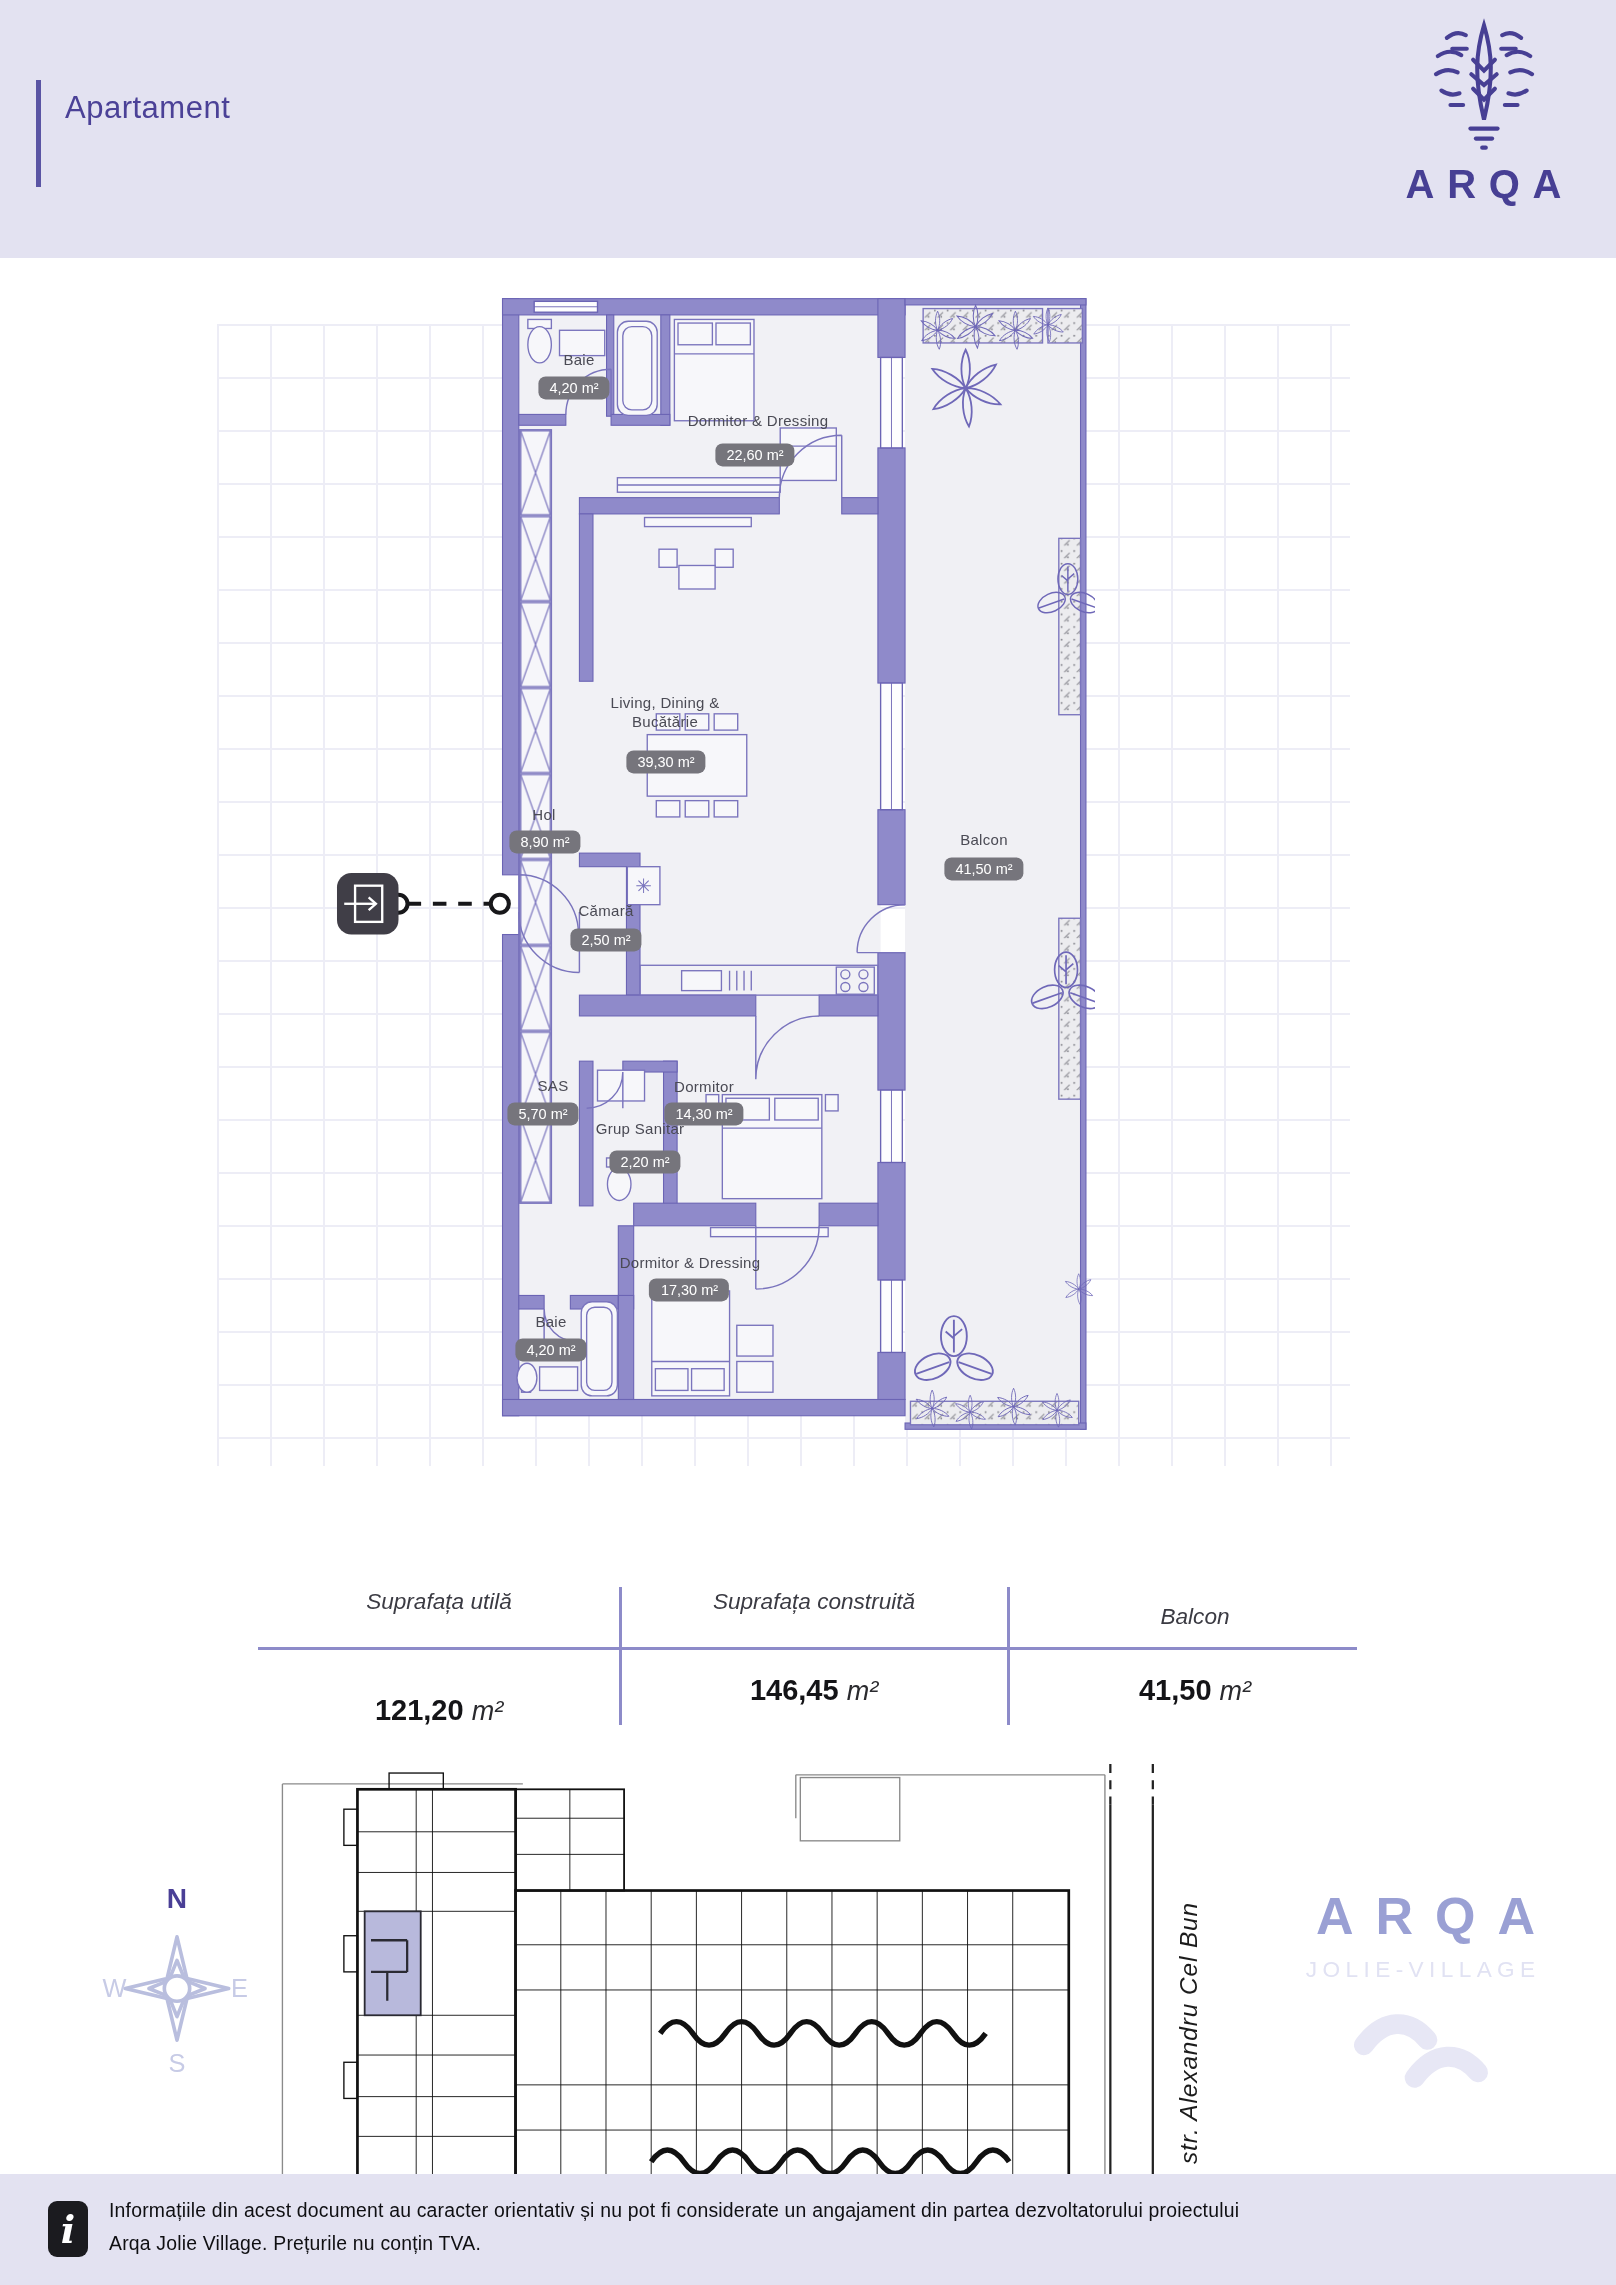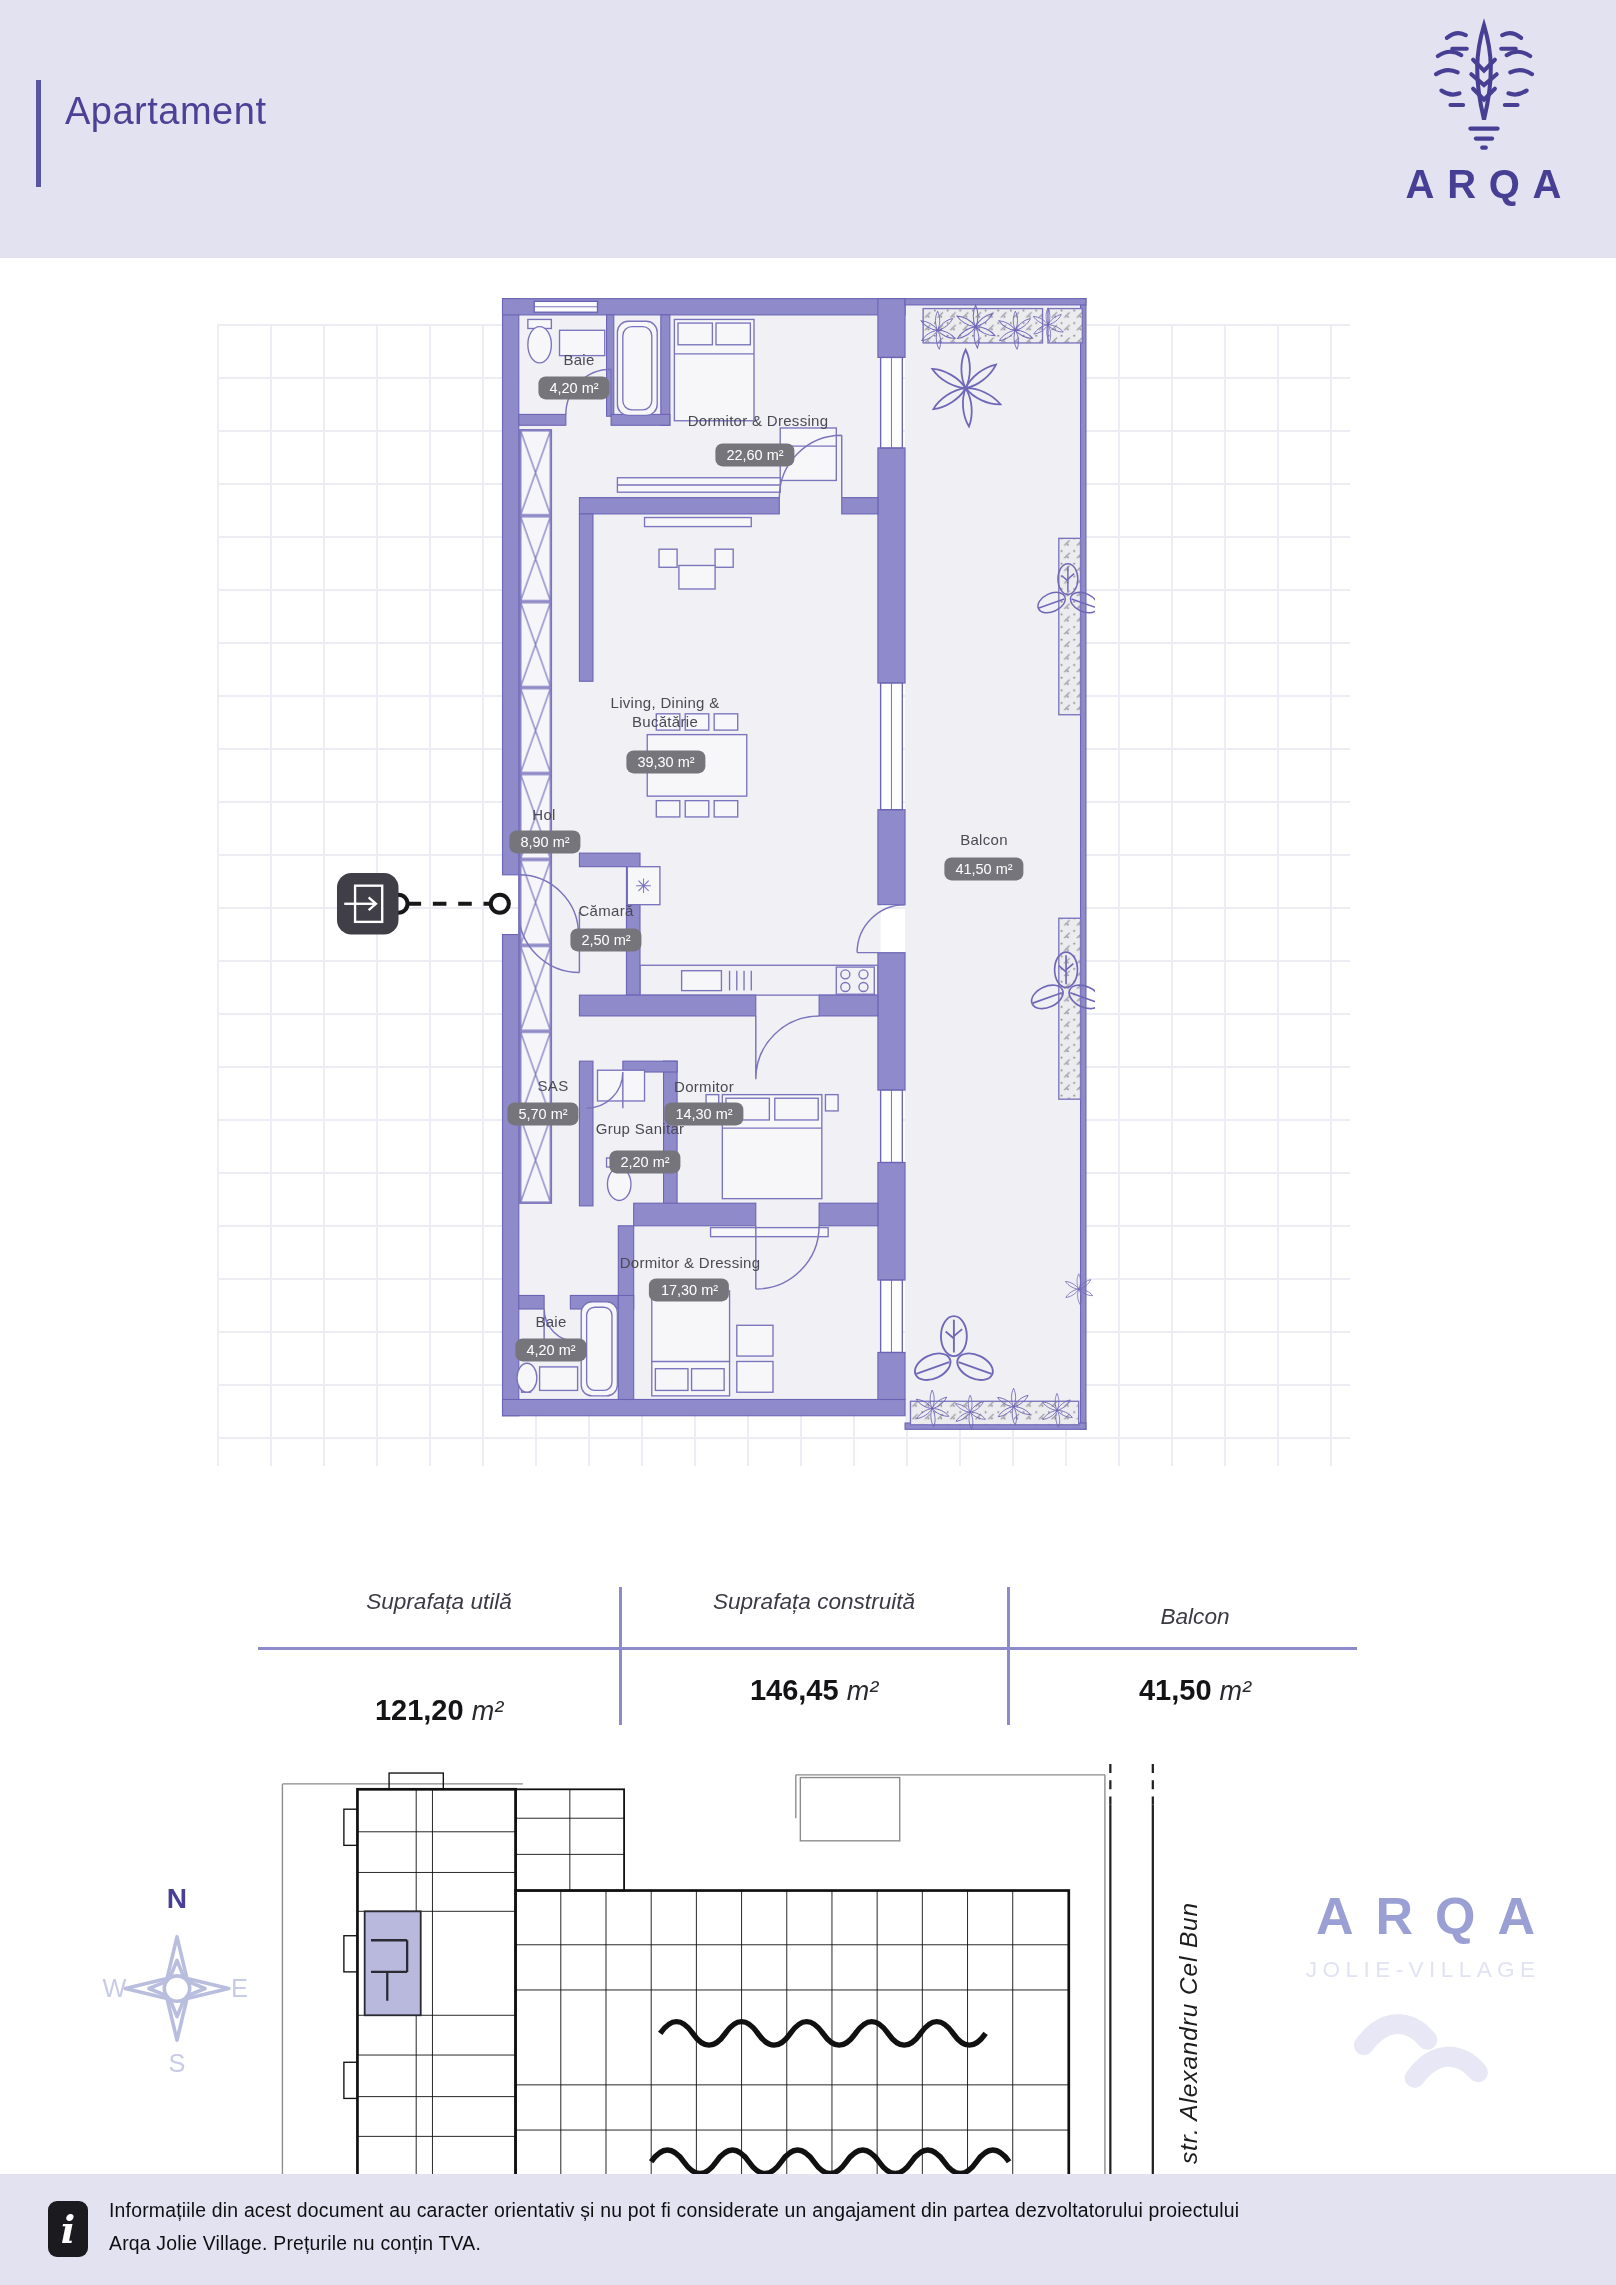--- a/index.html
+++ b/index.html
@@ -2,21 +2,21 @@
 <html style="font-size:14.5px"><head>
 <meta charset="utf-8">
 <style>
   html,body{margin:0;padding:0;background:#fff;}
   .page{position:relative;width:1617px;height:2285px;background:#ffffff;
         font-family:"Liberation Sans",sans-serif;overflow:hidden;}
 
   
   .topbar{position:absolute;left:0;top:0;width:1617px;height:258px;background:#e3e2f1;}
   .accent{position:absolute;left:36px;top:80px;width:4.5px;height:107px;background:#5a54a4;}
-  .eyebrow{position:absolute;left:65px;top:90px;font-size:38px;color:#4b4197;font-weight:500;letter-spacing:0.5px;}
+  .eyebrow{position:absolute;left:65px;top:90px;font-size:31px;color:#4b4197;font-weight:500;letter-spacing:0.5px;}
   .maintitle{position:absolute;left:65px;top:138px;font-size:43px;color:#8b8fca;font-weight:700;letter-spacing:0.5px;}
   .brandtop{position:absolute;left:1366px;top:18px;width:235px;text-align:center;}
   .brandtop .word{font-size:40px;font-weight:700;letter-spacing:12.7px;color:#473f94;margin-top:5.4px;padding-left:12.7px;}
 
   
   .gridbg{position:absolute;left:217px;top:324px;width:1133px;height:1142px;
      background-image:linear-gradient(#ededf6 1.8px,transparent 1.8px),
                       linear-gradient(90deg,#ededf6 1.8px,transparent 1.8px);
      background-size:53px 53px;background-position:0 0;}
   .plan{position:absolute;left:299px;top:294px;width:796px;height:1149px;}

